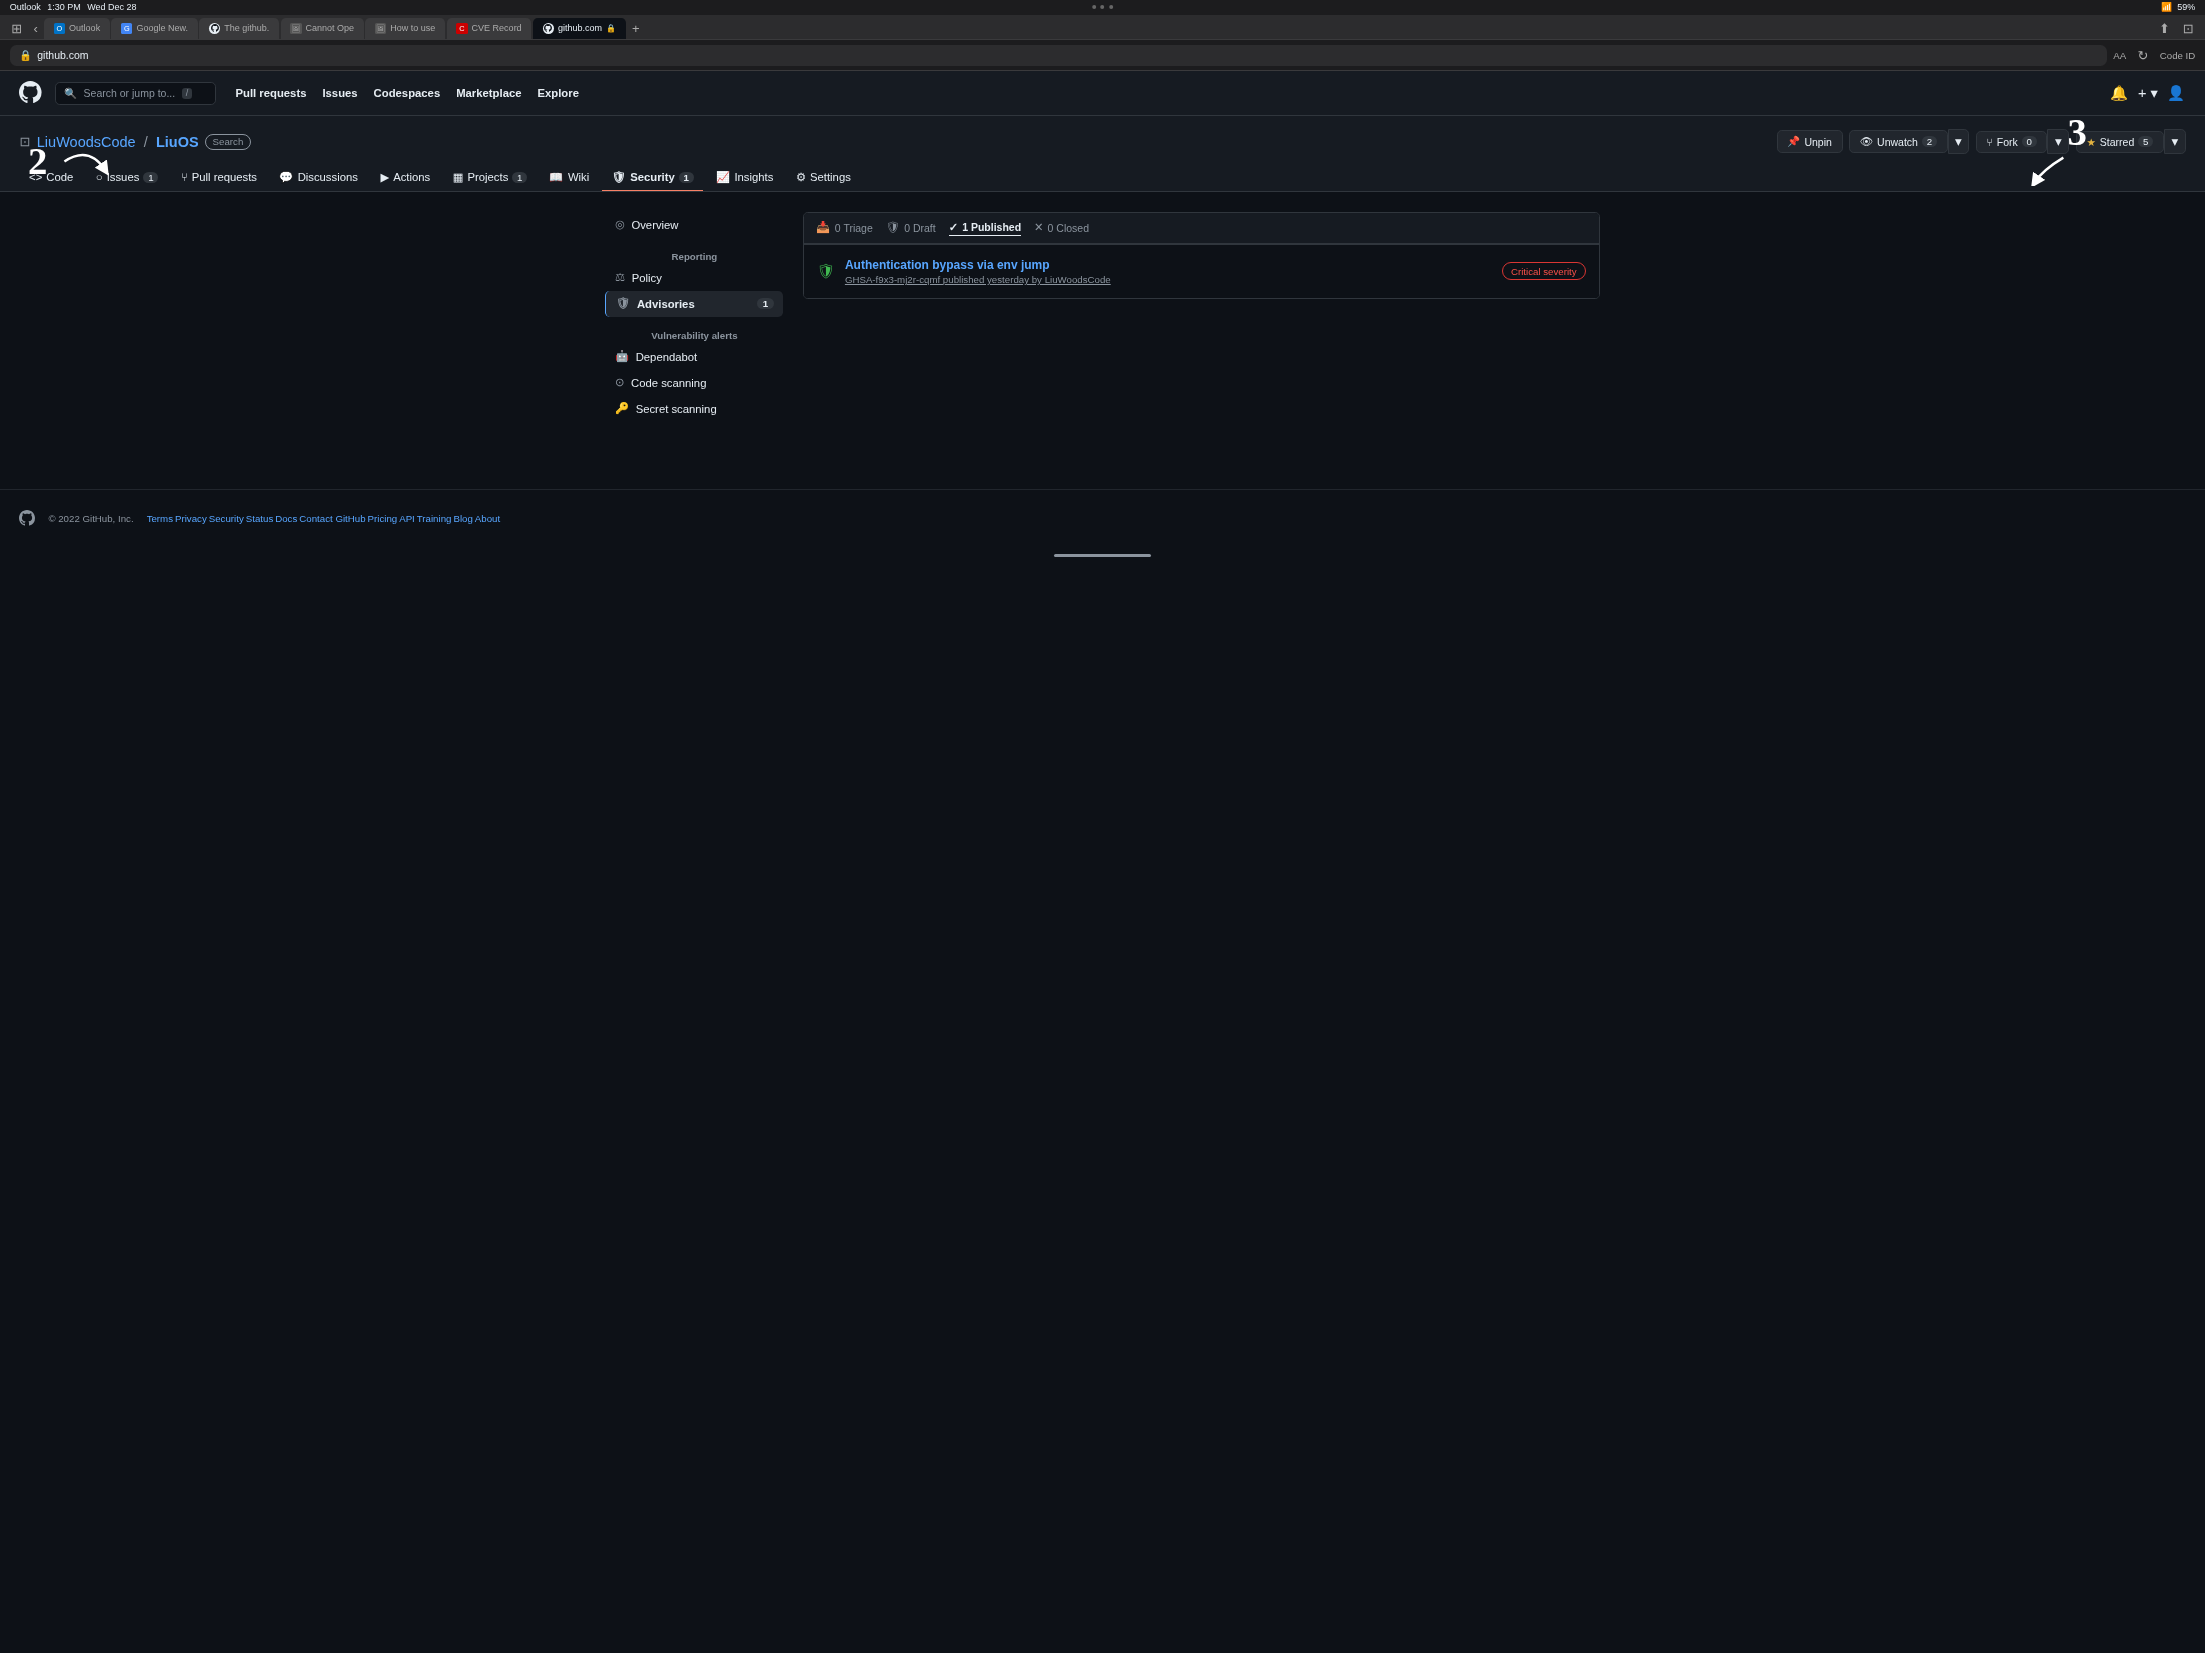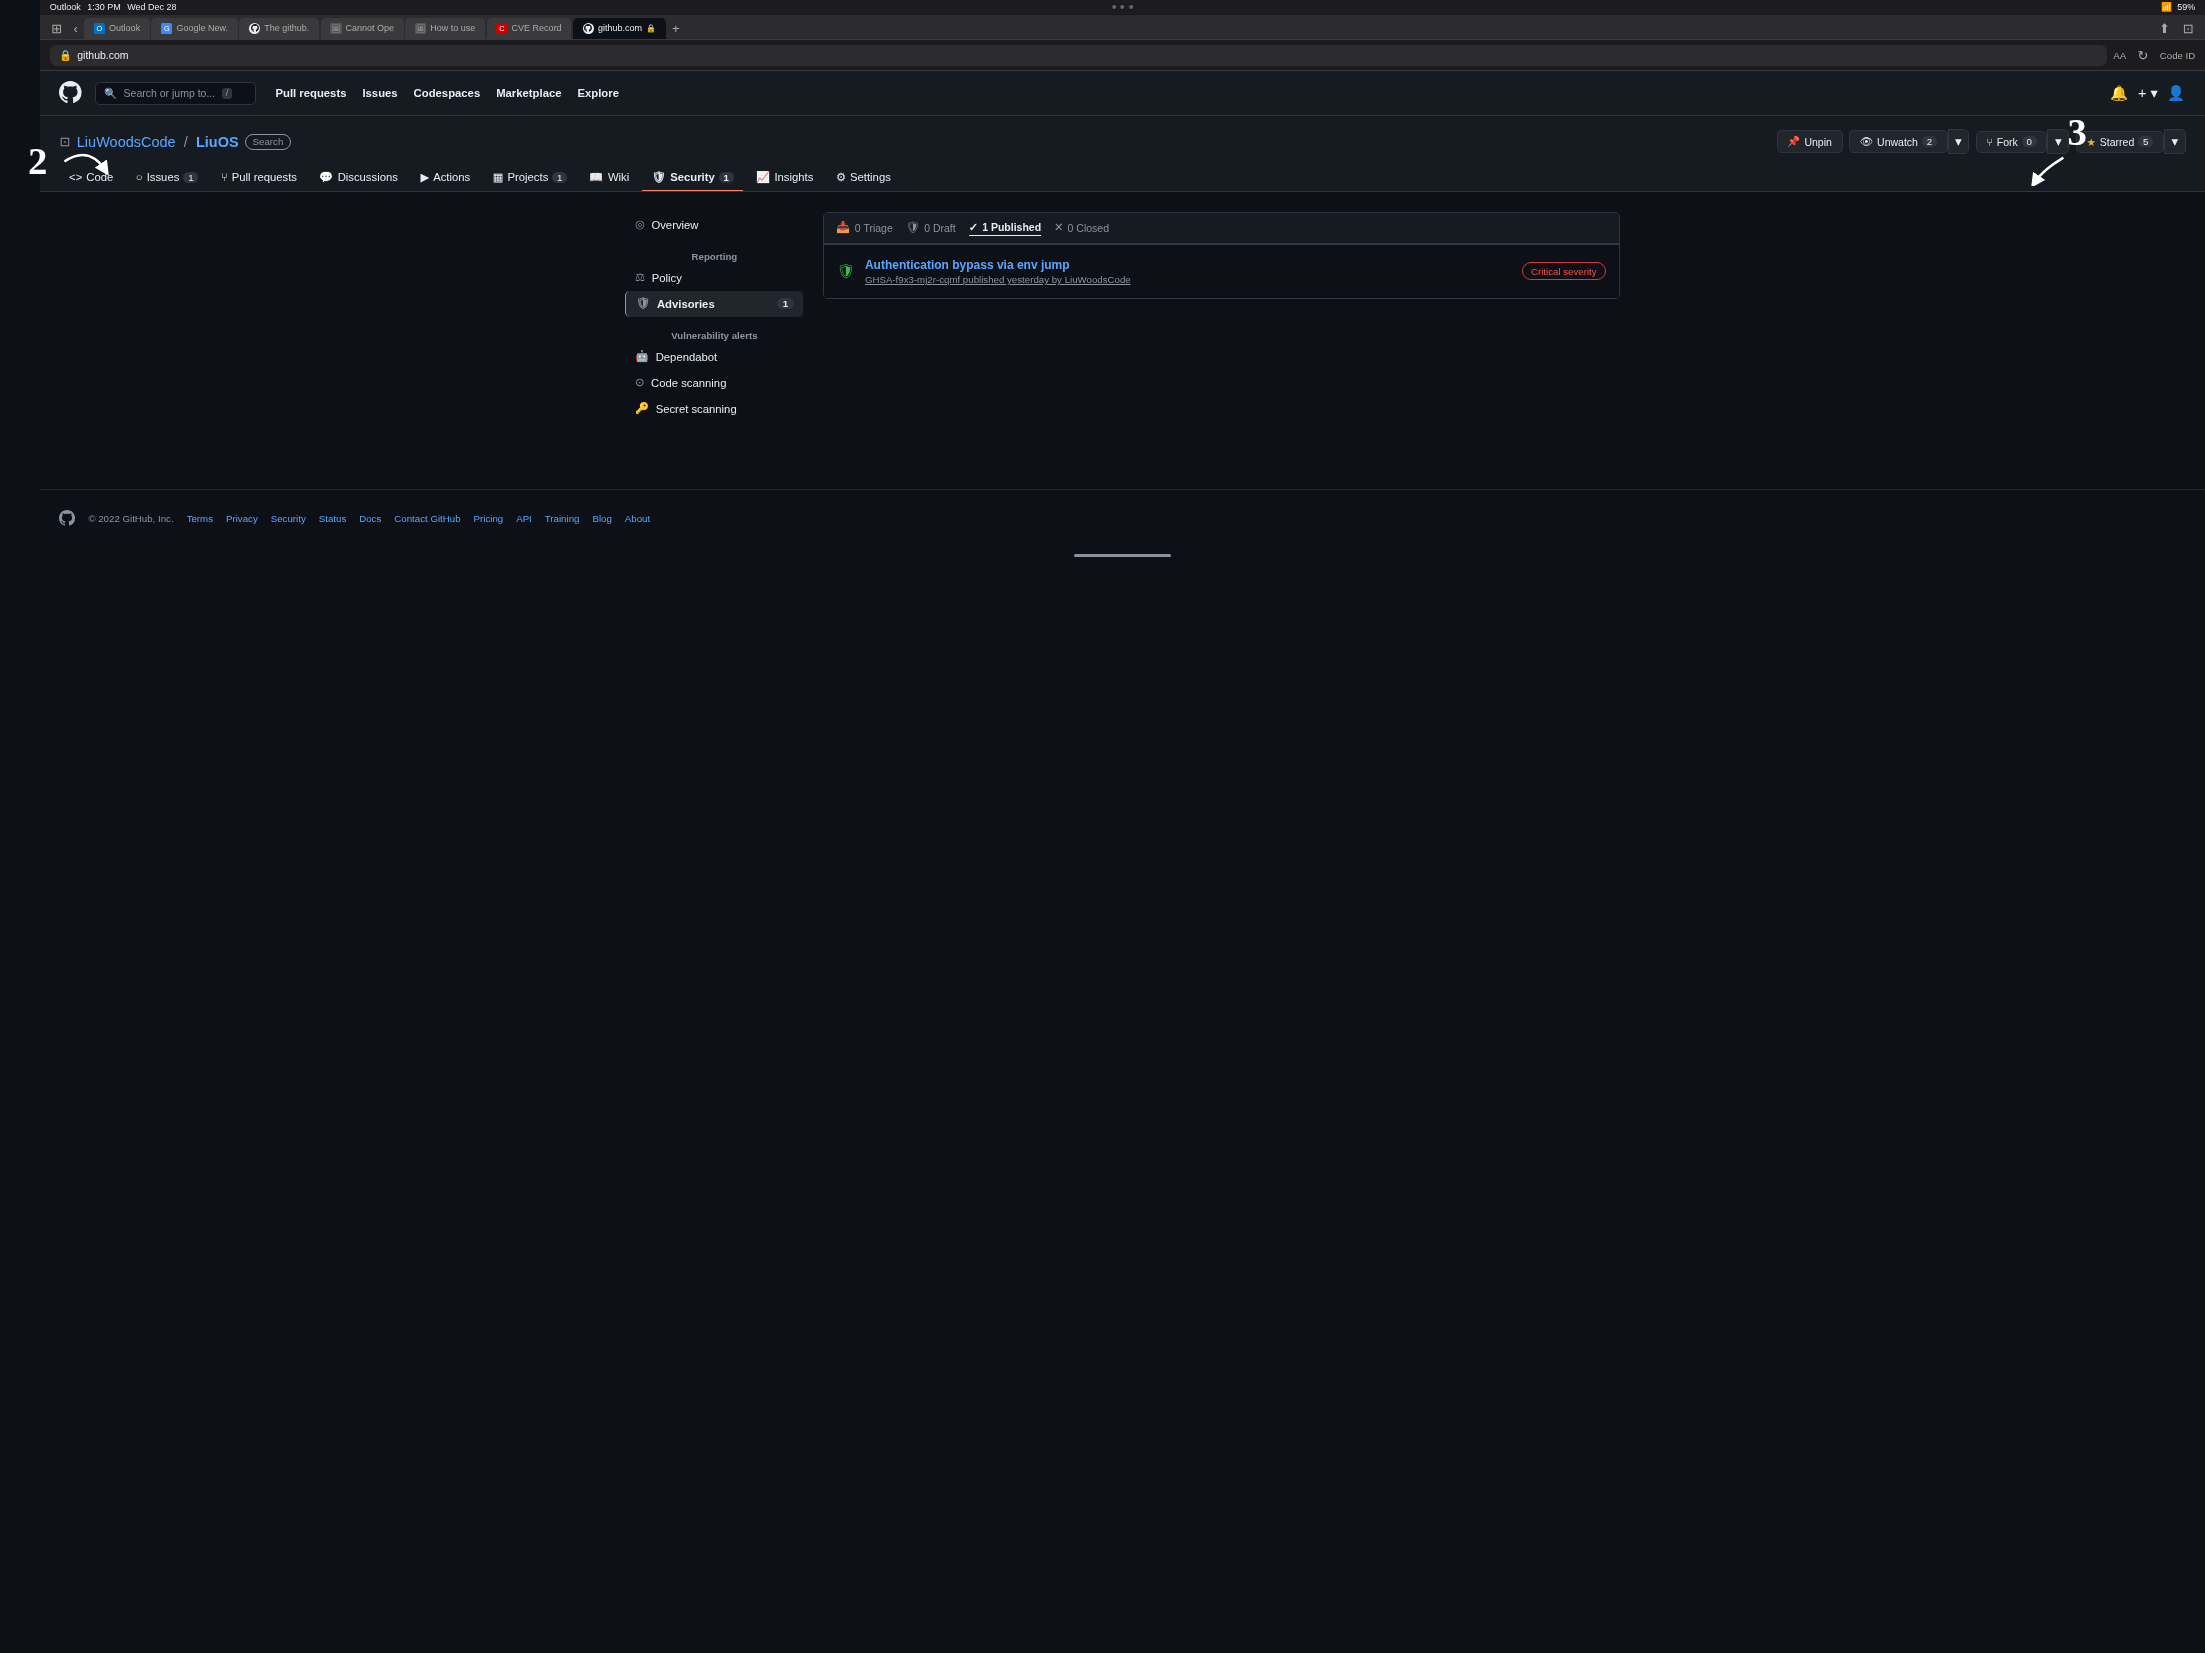--- a/index.html
+++ b/index.html
@@ -290,24 +290,24 @@
     
     .gh-footer {
       border-top: 0.8px solid #21262d;
       padding: 19.4px;
       display: flex;
       align-items: center;
       gap: 13px;
       margin-top: 48px;
     }
     .footer-copy { font-size: 9.7px; color: #8b949e; }
-    .footer-links { display: flex; gap: 13px; }
+    .footer-links { display: flex; gap: 2px; }
     .footer-link { font-size: 9.7px; color: #58a6ff; text-decoration: none; cursor: pointer; }
 
-    .page-wrapper { position: relative; margin-left: 40px; }
+    .page-wrapper { position: relative; }
   </style>
 </head>
 <body>
 
 <div class="page-wrapper">
 
   <div class="browser-status-bar">
     <div class="browser-status-left">
       <span>Outlook</span>
       <span>1:30 PM</span>

